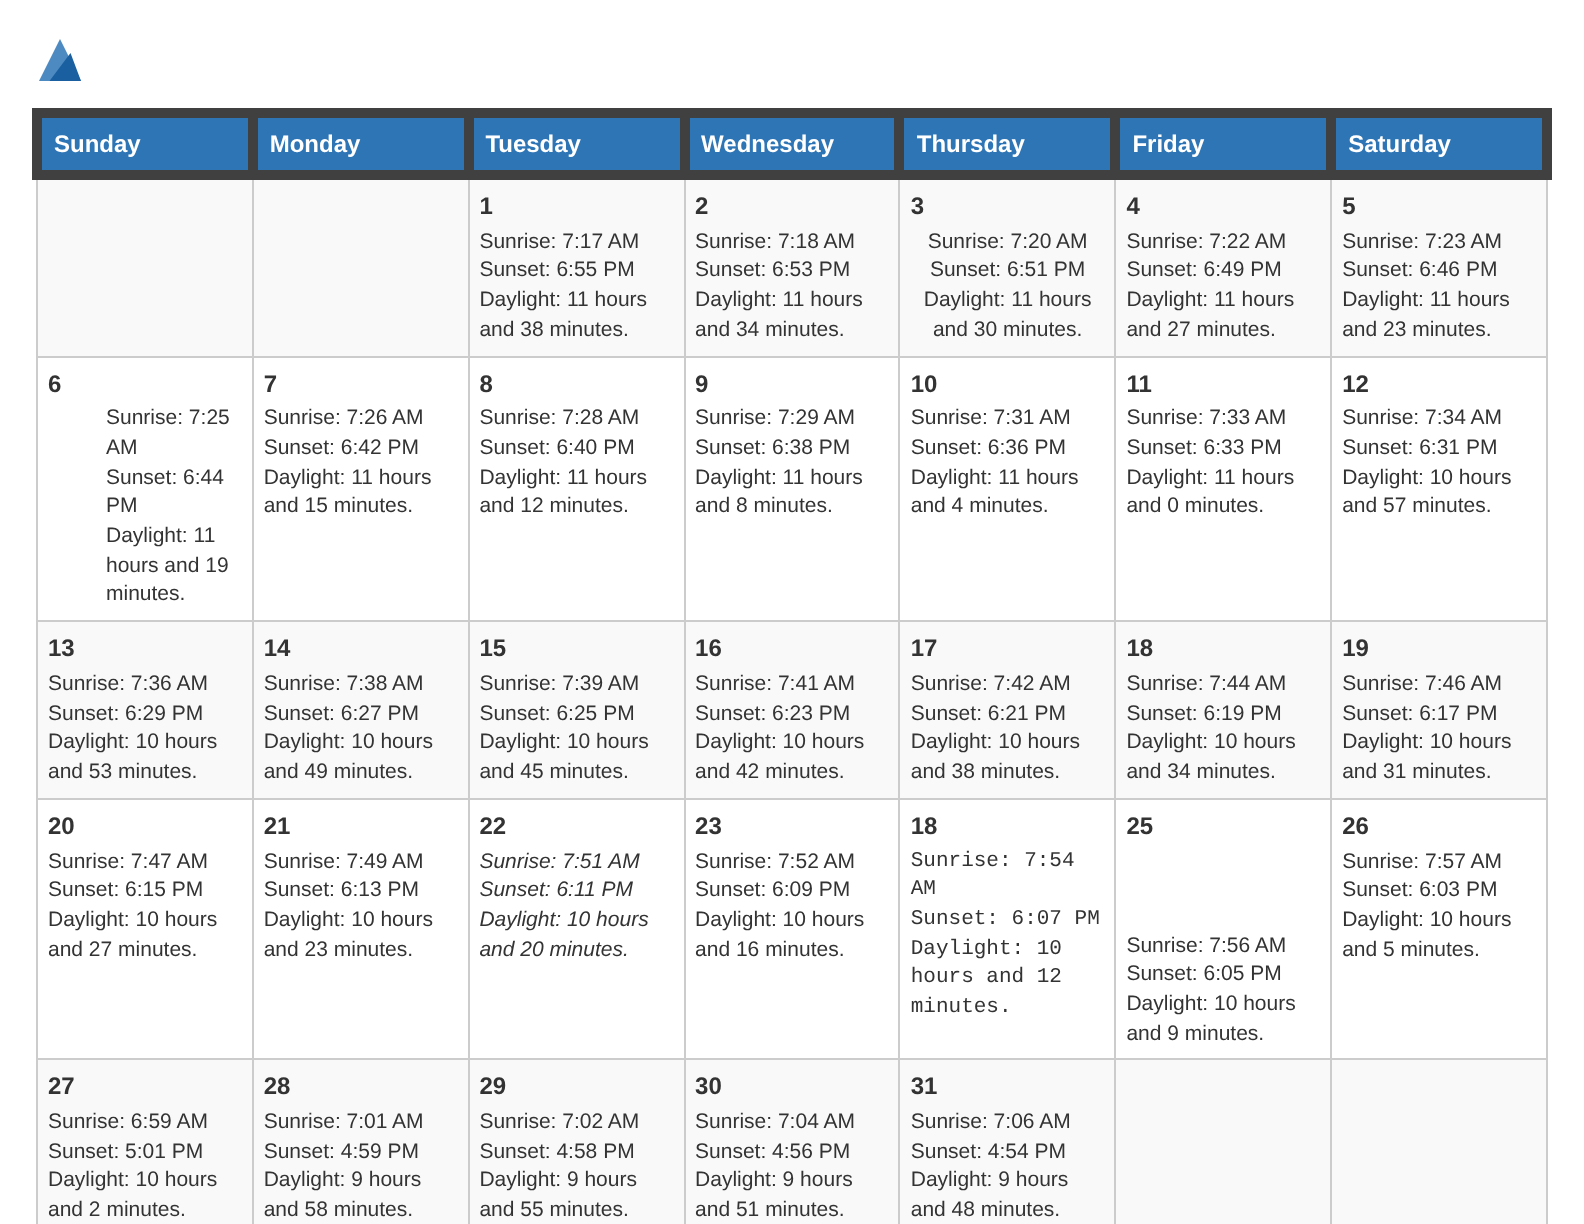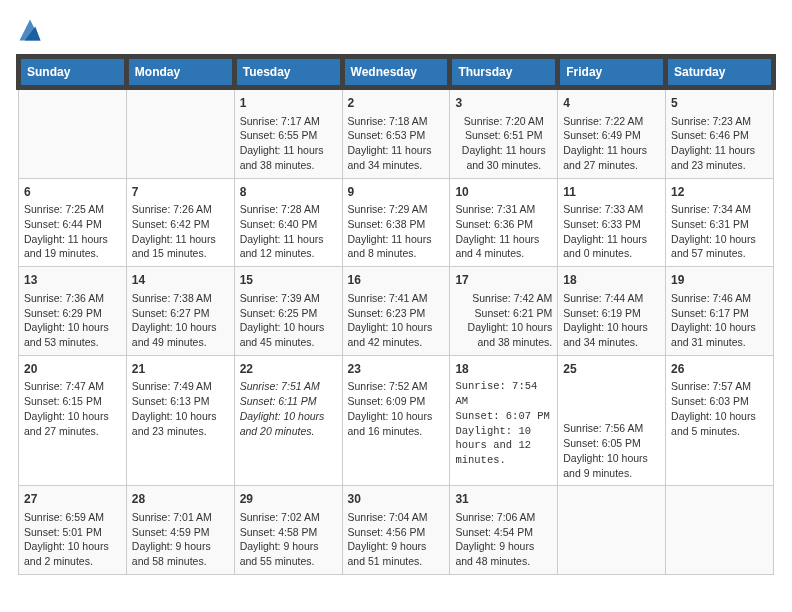--- a/index.html
+++ b/index.html
@@ -152,21 +152,21 @@
         <td>
           <span class="day-number">5</span>
           <div class="day-info" style="white-space: pre-line;">Sunrise: 7:23 AM
 Sunset: 6:46 PM
 Daylight: 11 hours and 23 minutes.</div>
         </td>
       </tr>
       <tr>
         <td>
           <span class="day-number">6</span>
-          <div class="day-info" style="white-space: pre-line;">Sunrise: 7:25 AM
+          <div class="day-info" style="white-space: pre-line; margin-left: 29px;">Sunrise: 7:25 AM
 Sunset: 6:44 PM
 Daylight: 11 hours and 19 minutes.</div>
         </td>
         <td>
           <span class="day-number">7</span>
           <div class="day-info" style="white-space: pre-line;">Sunrise: 7:26 AM
 Sunset: 6:42 PM
 Daylight: 11 hours and 15 minutes.</div>
         </td>
         <td>
@@ -220,21 +220,21 @@
 Daylight: 10 hours and 45 minutes.</div>
         </td>
         <td>
           <span class="day-number">16</span>
           <div class="day-info" style="white-space: pre-line;">Sunrise: 7:41 AM
 Sunset: 6:23 PM
 Daylight: 10 hours and 42 minutes.</div>
         </td>
         <td>
           <span class="day-number">17</span>
-          <div class="day-info" style="white-space: pre-line; text-align: right;">Sunrise: 7:42 AM
+          <div class="day-info" style="white-space: pre-line;">Sunrise: 7:42 AM
 Sunset: 6:21 PM
 Daylight: 10 hours and 38 minutes.</div>
         </td>
         <td>
           <span class="day-number">18</span>
           <div class="day-info" style="white-space: pre-line;">Sunrise: 7:44 AM
 Sunset: 6:19 PM
 Daylight: 10 hours and 34 minutes.</div>
         </td>
         <td>

